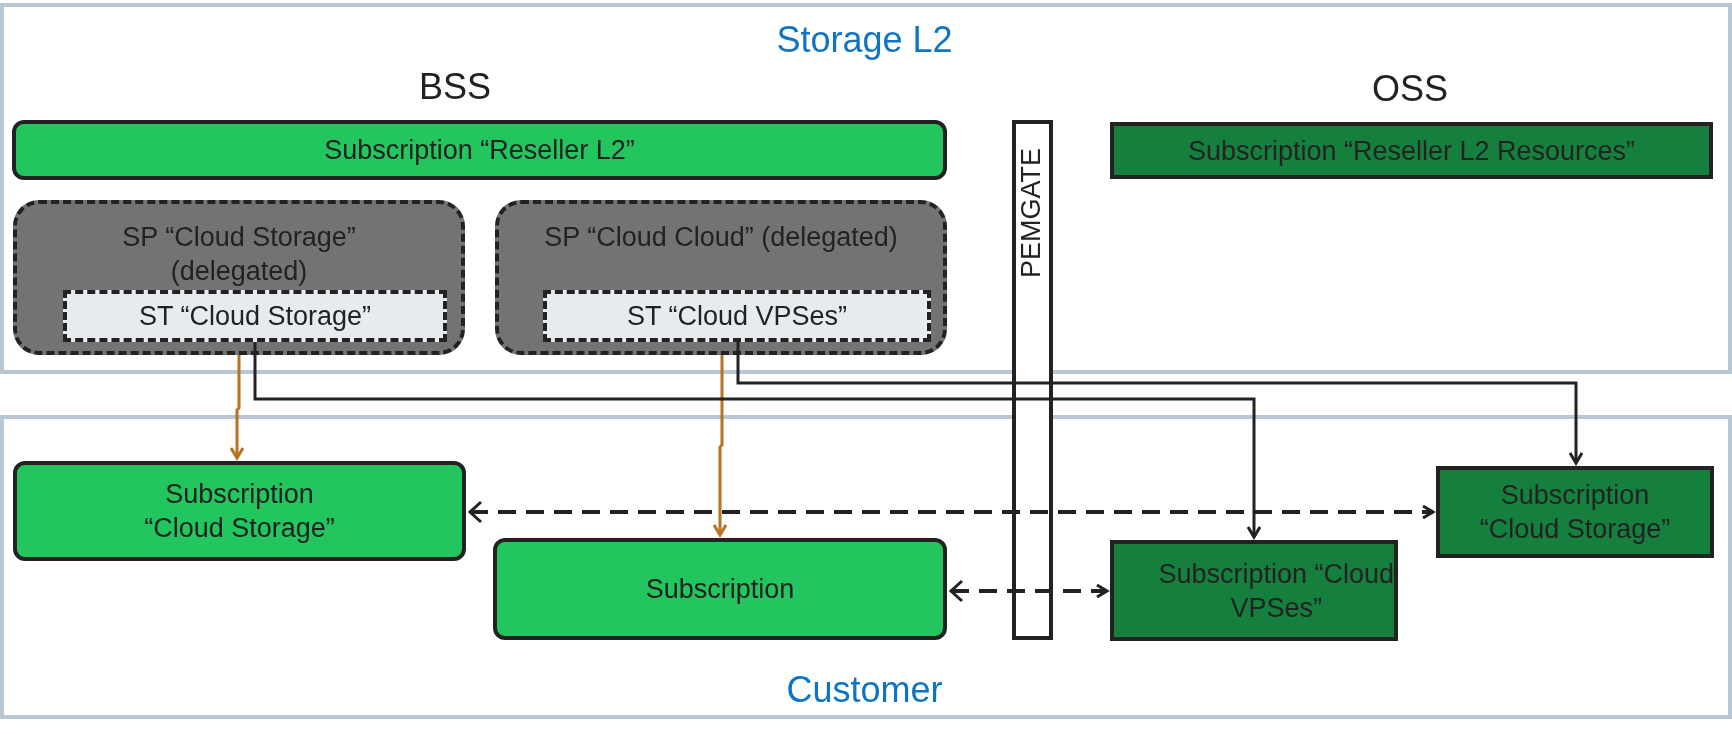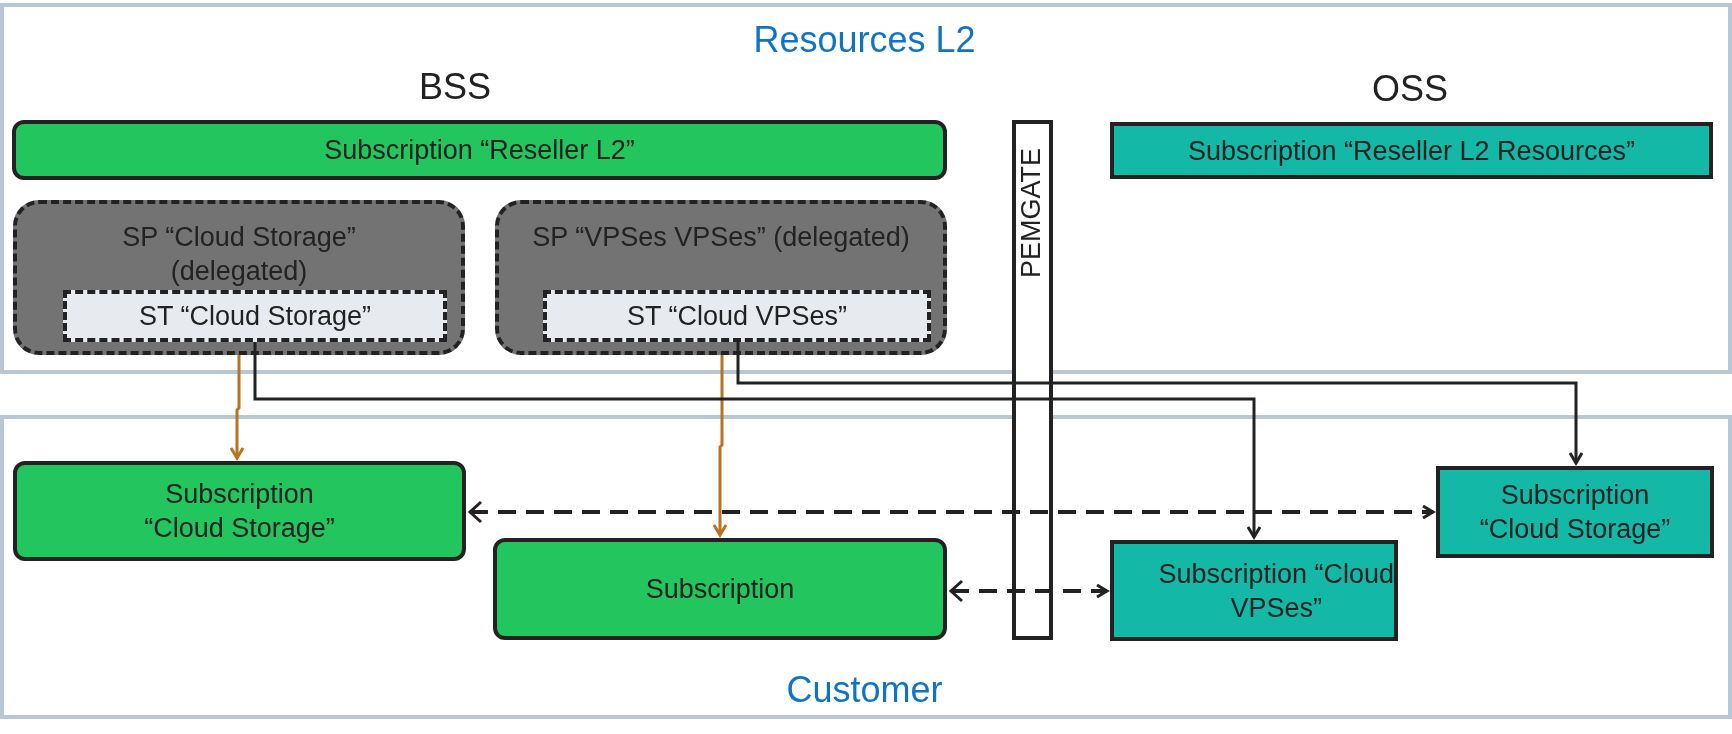--- a/index.html
+++ b/index.html
@@ -4,32 +4,32 @@
   <style>
     html, body { margin: 0; padding: 0; background: #ffffff; }
     body { width: 1732px; height: 734px; position: relative; overflow: hidden;
            font-family: "Liberation Sans", sans-serif; color: #222222; }
     .frame { position: absolute; border: 4px solid #b9c6d3; box-sizing: border-box; }
     .frame-title { position: absolute; color: #0f74c4; font-size: 36px; text-align: center; left: 0; right: 0; }
     .section-title { position: absolute; font-size: 36px; color: #222; text-align: center; }
     .box { position: absolute; box-sizing: border-box; display: flex; align-items: center; justify-content: center;
            text-align: center; font-size: 27px; line-height: 34px; color: #222; }
     .bss { background: #22c55e; border: 4px solid #222; border-radius: 12px; }
-    .oss { background: #14b8a6; border: 4px solid #222; }
+    .oss { background: #15803d; border: 4px solid #222; }
     .sp { background: #737373; border: 4px dashed #222; border-radius: 26px; align-items: flex-start; padding-top: 16px; }
     .st { background: #e7ebef; border: 4px dashed #222; }
     .pemgate { position: absolute; box-sizing: border-box; border: 4px solid #222; background: #fff; }
     .pemgate-label { position: absolute; font-size: 27px; transform: rotate(-90deg); transform-origin: left top; white-space: nowrap; }
     svg.links { position: absolute; left: 0; top: 0; }
   </style>
 </head>
 <body>
 
 <div class="frame" style="left:0; top:3px; width:1732px; height:371px;">
-  <div class="frame-title" style="top:12px; left:-3px;">Resources L2</div>
+  <div class="frame-title" style="top:12px; left:-3px;">Storage L2</div>
 </div>
 <div class="frame" style="left:0; top:415px; width:1732px; height:304px;">
   <div class="frame-title" style="top:250px; left:-3px;">Customer</div>
 </div>
 
 <div class="section-title" style="left:355px; width:200px; top:66px;">BSS</div>
 <div class="section-title" style="left:1310px; width:200px; top:68px;">OSS</div>
 
 <div class="box bss" style="left:12px; top:120px; width:935px; height:60px;">
   <span>Subscription “Reseller L2”</span>
@@ -39,21 +39,21 @@
   <div>
     <div>SP “Cloud Storage”</div>
     <div>(delegated)</div>
   </div>
 </div>
 <div class="box st" style="left:63px; top:290px; width:384px; height:52px;">
   <span>ST “Cloud Storage”</span>
 </div>
 
 <div class="box sp" style="left:495px; top:200px; width:452px; height:155px;">
-  <span>SP “VPSes VPSes” (delegated)</span>
+  <span>SP “Cloud Cloud” (delegated)</span>
 </div>
 <div class="box st" style="left:543px; top:290px; width:388px; height:52px;">
   <span>ST “Cloud VPSes”</span>
 </div>
 
 <div class="pemgate" style="left:1012px; top:120px; width:41px; height:520px;"></div>
 <div class="pemgate-label" style="left:1016px; top:278px;">PEMGATE</div>
 
 <div class="box oss" style="left:1110px; top:122px; width:603px; height:57px;">
   <span>Subscription “Reseller L2 Resources”</span>

